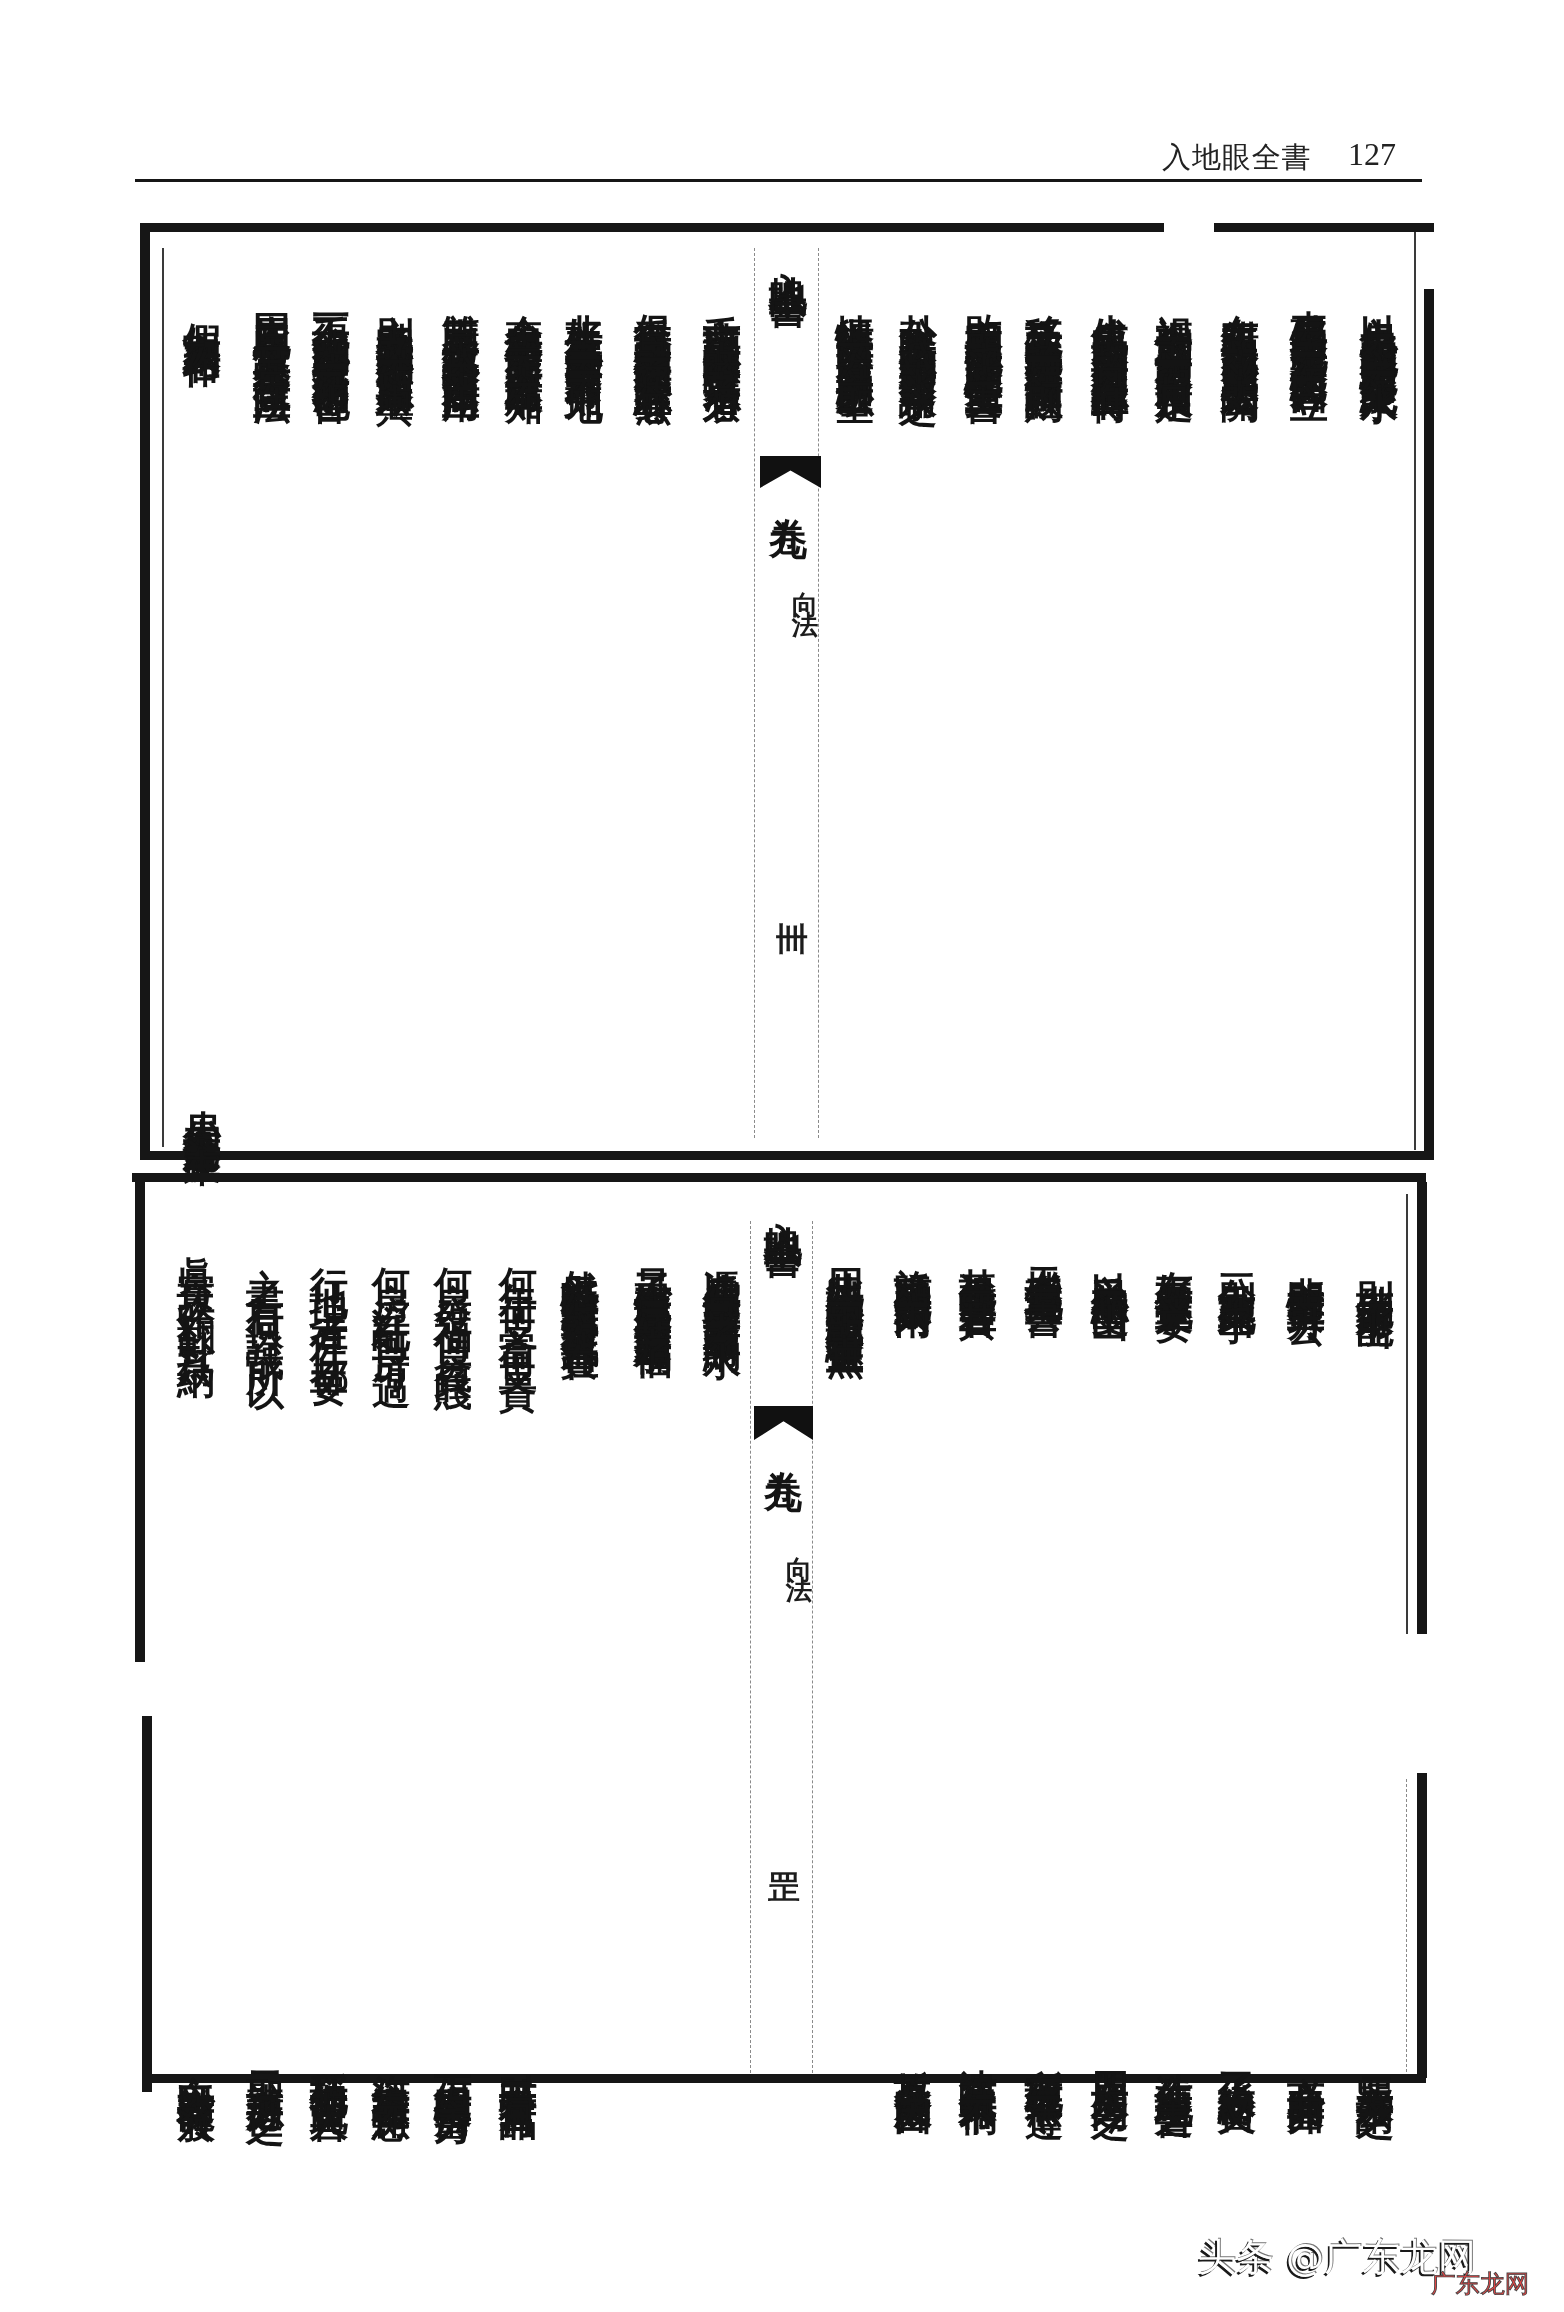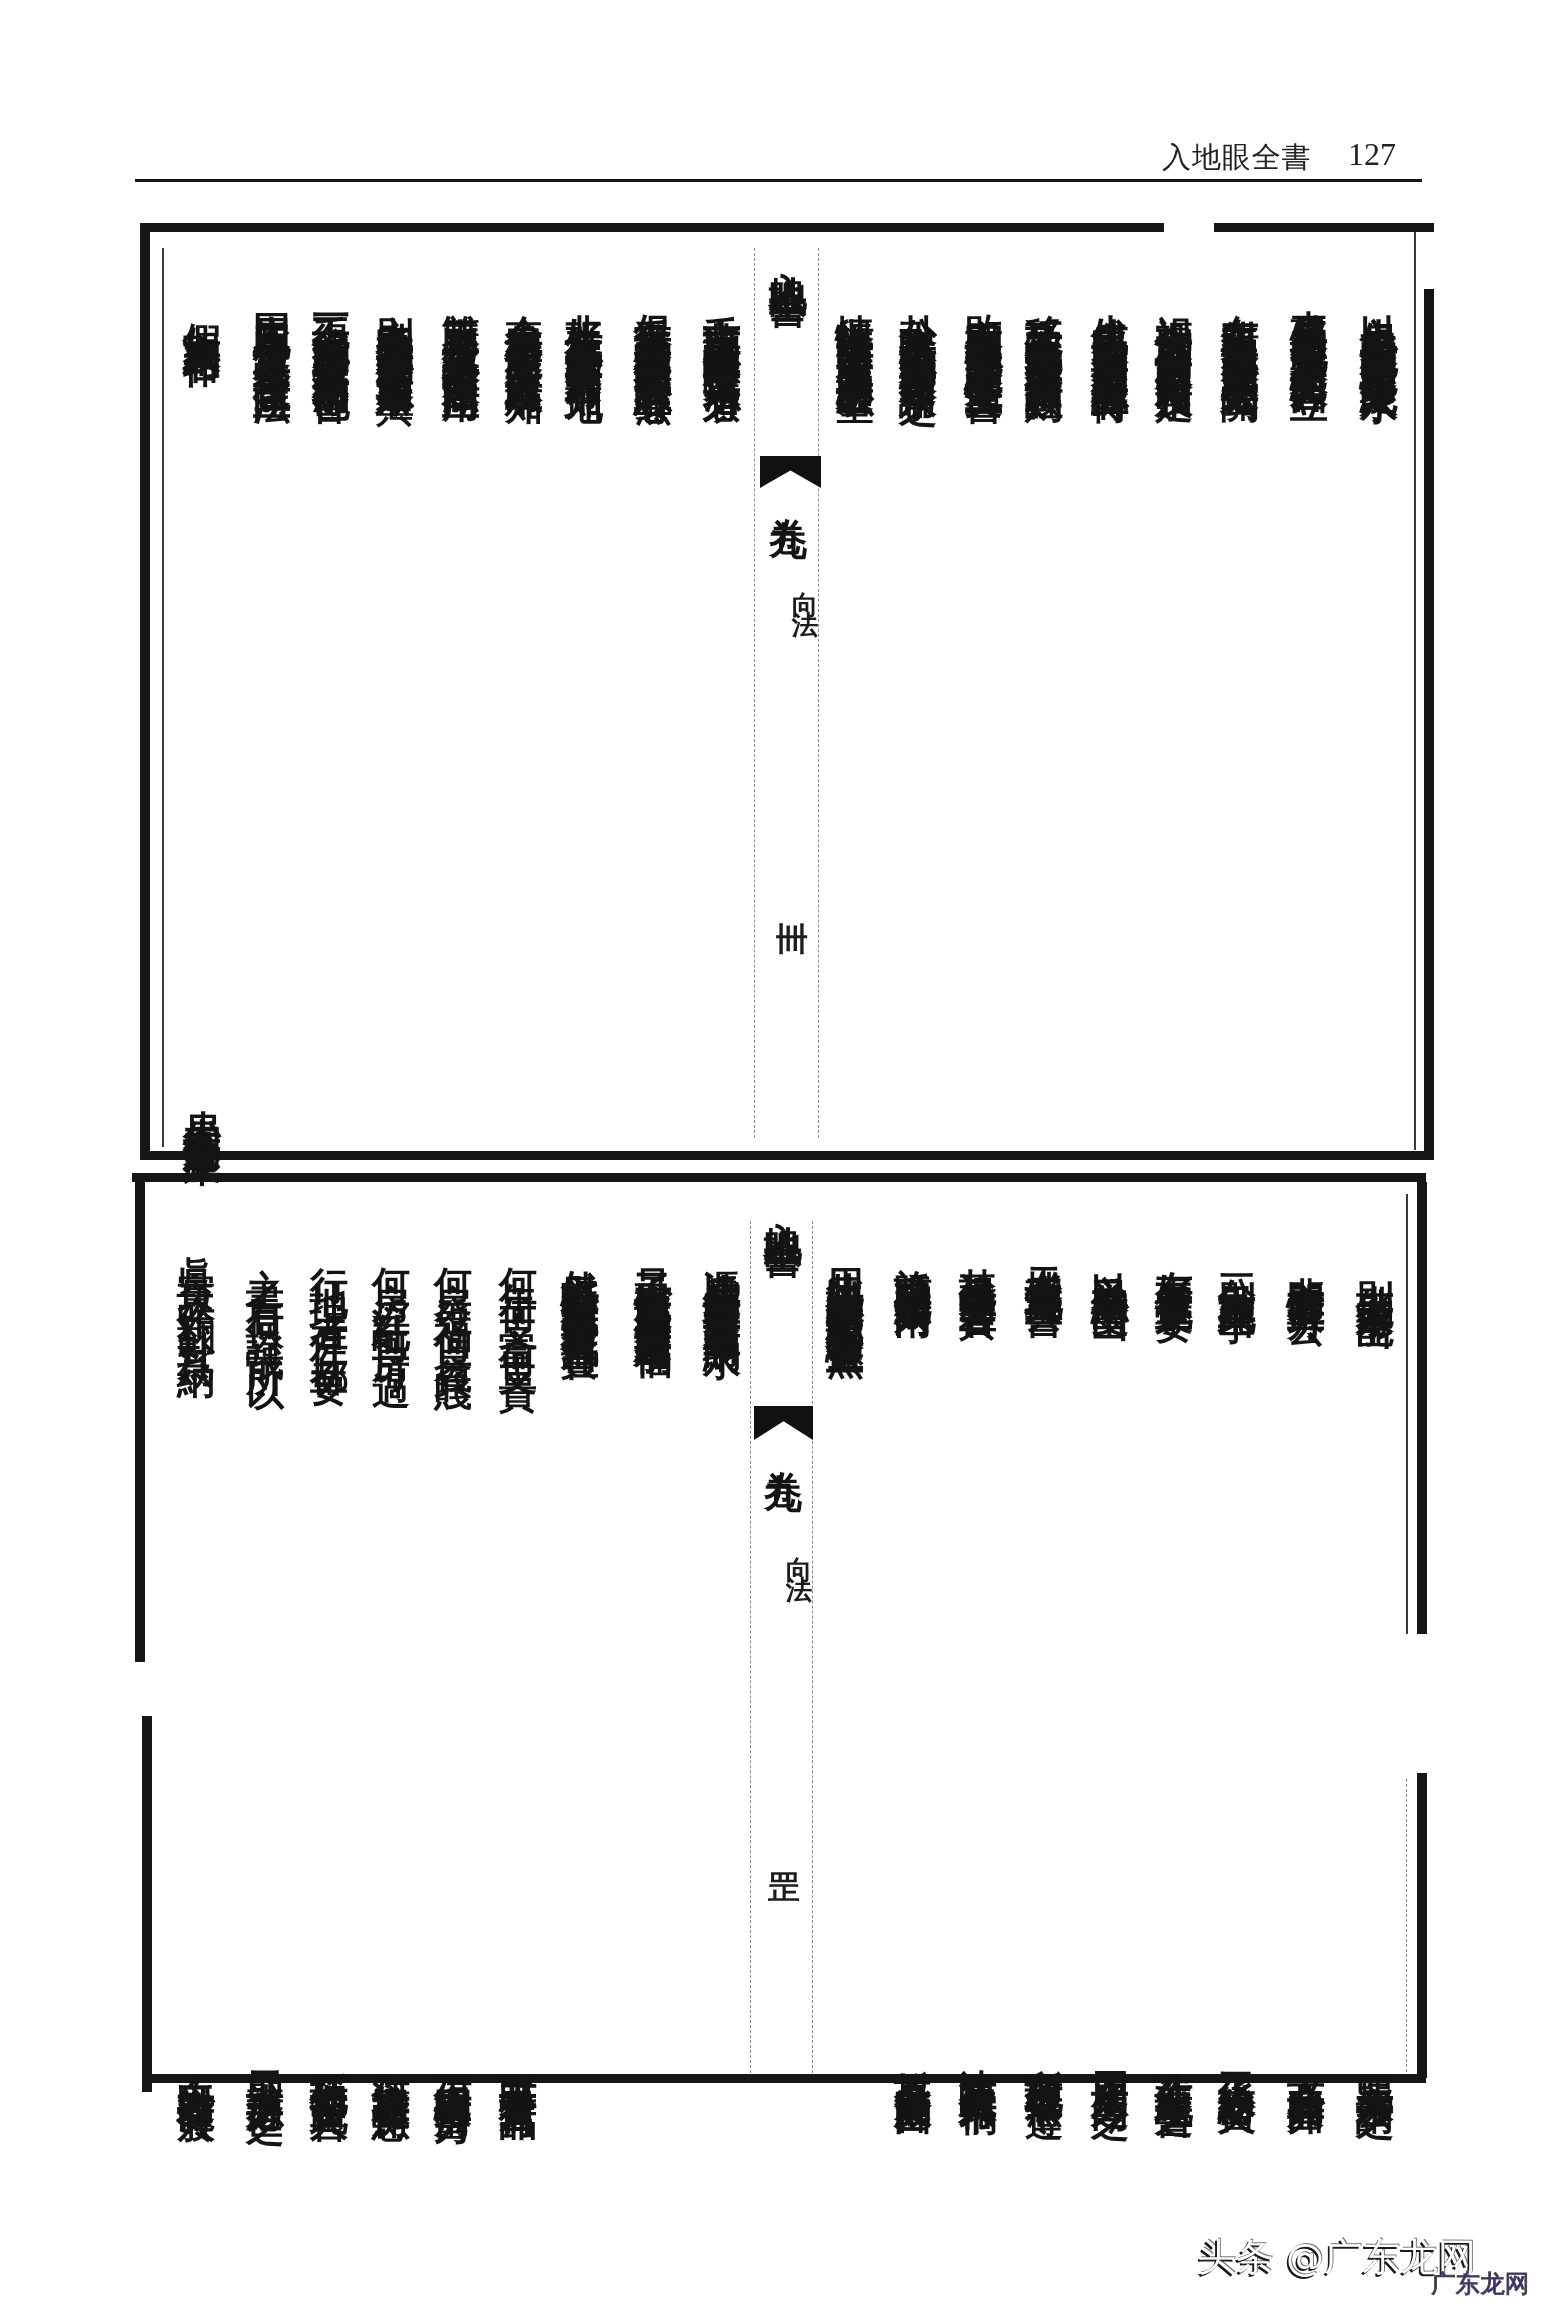--- a/index.html
+++ b/index.html
@@ -70,21 +70,21 @@
     color: #ffffff;
     text-shadow: -1.9px 1.9px 0 #1a1a1a, 0.9px -0.9px 0 #777;
     white-space: nowrap;
   }
   .wm-site {
     position: absolute;
     left: 1431px;
     top: 2267px;
     font-size: 24.6px;
     font-family: Liberation Serif, serif;
-    color: #4c1d95;
+    color: #ef4444;
     -webkit-text-stroke: 0.9px #444;
     white-space: nowrap;
     text-align: right;
   }
 </style>
 </head>
 <body>
 
 <div>
   <span class="hdr-title">入地眼全書</span>

